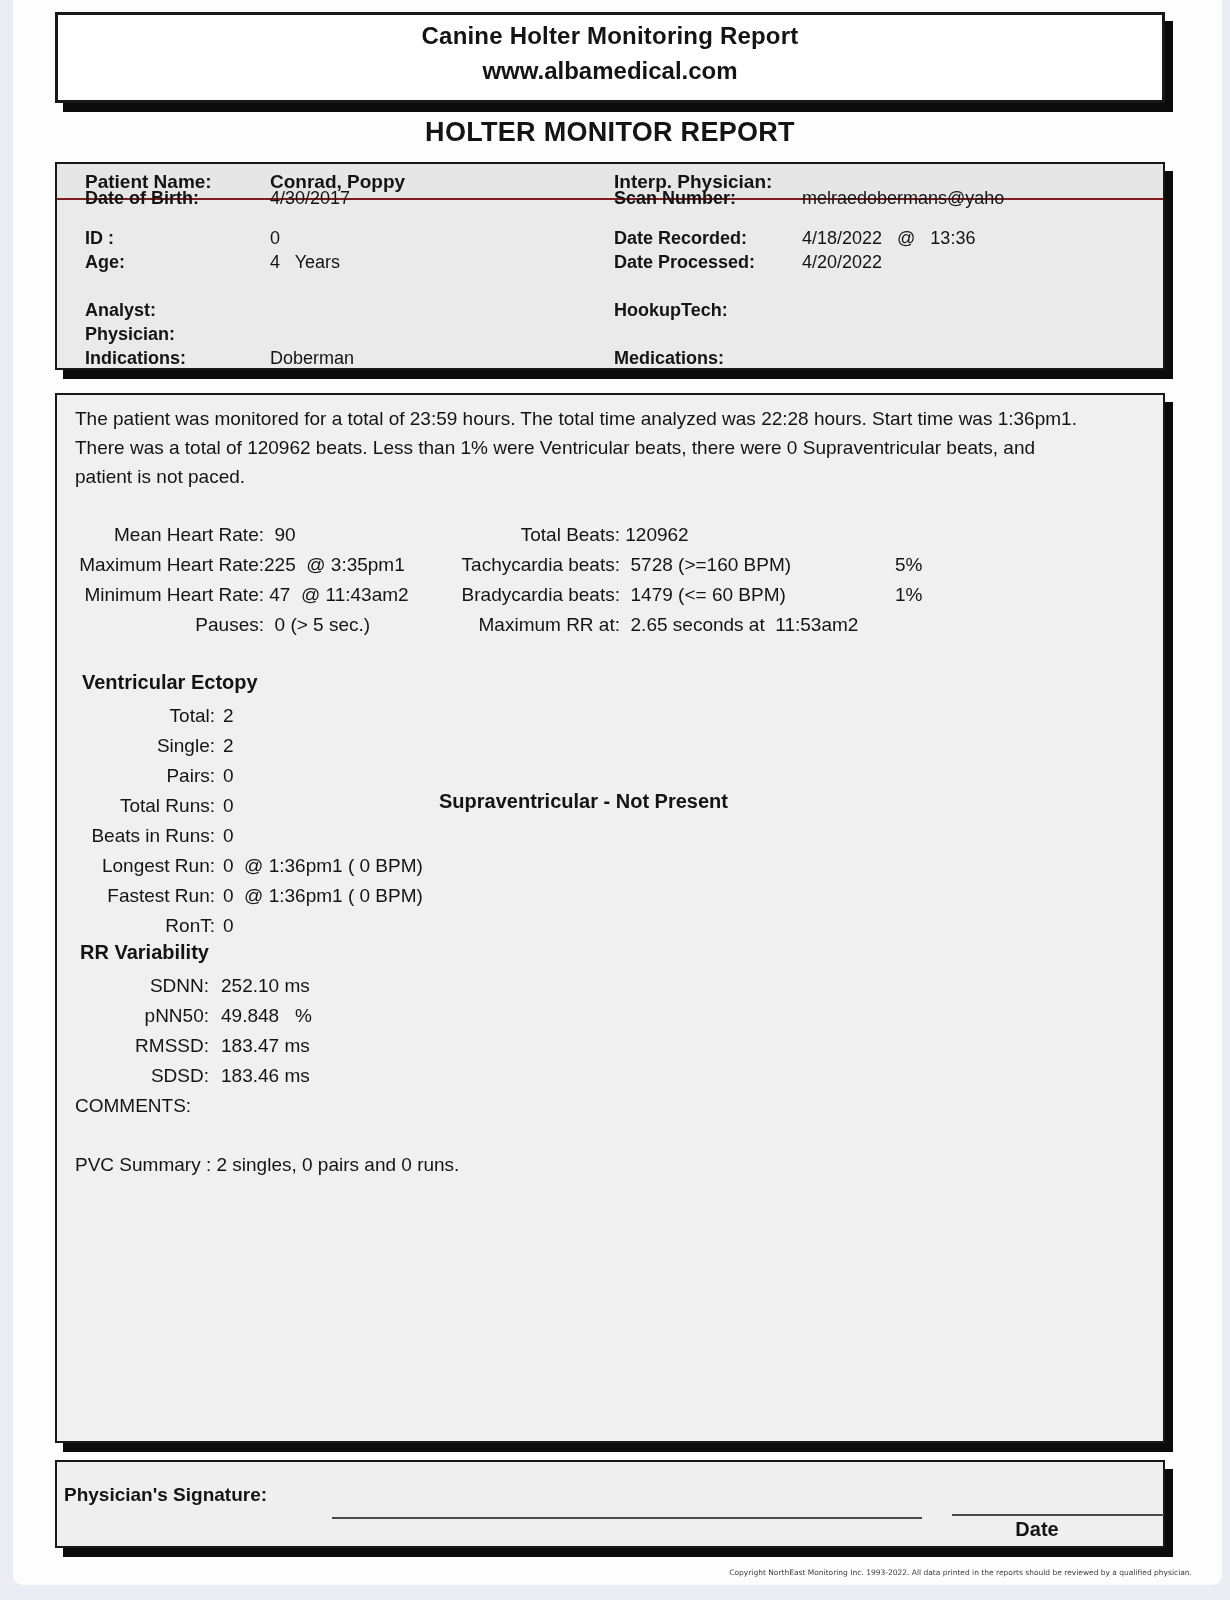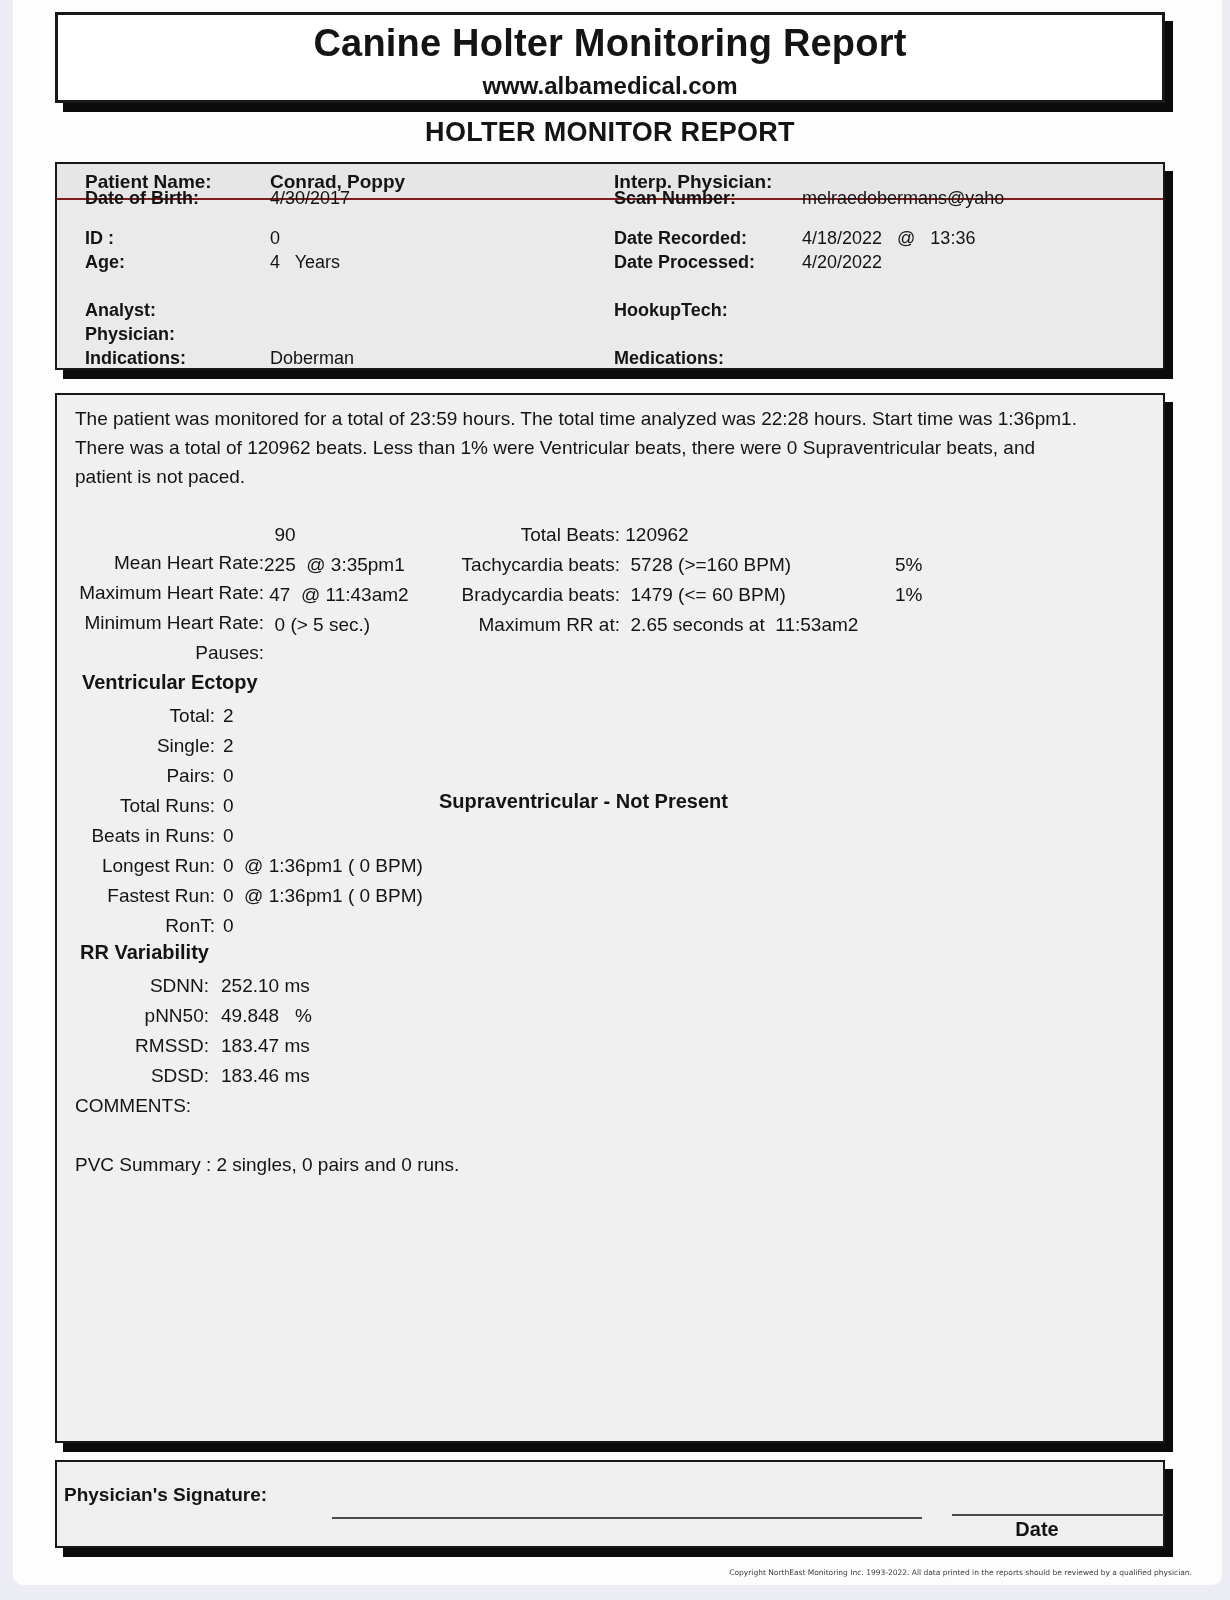--- a/index.html
+++ b/index.html
@@ -16,21 +16,21 @@
     background:#fdfdfd;border-radius:0 0 10px 10px;
   }
   
   .panel{
     position:absolute;left:55px;width:1110px;
     border:2px solid #181818;
     box-shadow:8px 9px 0 #0b0b0b;
     box-sizing:border-box;
   }
   .header-box{top:12px;height:91px;background:#ffffff;border-width:3px;text-align:center;}
-  .header-box .h1{font-size:38px;font-weight:bold;margin-top:7px;letter-spacing:.2px;}
+  .header-box .h1{font-size:24px;font-weight:bold;margin-top:7px;letter-spacing:.2px;}
   .header-box .h2{font-size:24px;font-weight:bold;margin-top:7px;}
   .report-title{
     position:absolute;left:55px;top:117px;width:1110px;text-align:center;
     font-size:27px;font-weight:bold;letter-spacing:.3px;
   }
   
   .ptable{top:162px;height:208px;background:#eaeaea;}
   .ptable .thead{
     position:absolute;left:0;top:0;width:100%;height:36px;
     background:#e6e6e6;border-bottom:2px solid #7f1d1d;box-sizing:border-box;
@@ -41,21 +41,21 @@
   .th-ip{left:557px;}
   .trow{position:absolute;left:0;width:100%;height:24px;font-size:18px;line-height:24px;}
   .trow .tl{position:absolute;left:28px;font-weight:bold;white-space:pre;}
   .trow .tv{position:absolute;left:213px;white-space:pre;}
   .trow .trl{position:absolute;left:557px;font-weight:bold;white-space:pre;}
   .trow .trv{position:absolute;left:745px;white-space:pre;}
   
   .mainbox{top:393px;height:1050px;background:#f0f0f0;font-size:19px;}
   .para{position:absolute;left:18px;top:9px;width:1075px;line-height:29px;}
   .stat-row{position:absolute;left:0;width:100%;height:29px;line-height:29px;}
-  .stat-row .sl{position:absolute;left:15px;width:192px;text-align:right;white-space:pre;margin-top:28px;}
+  .stat-row .sl{position:absolute;left:15px;width:192px;text-align:right;white-space:pre;}
   .stat-row .slv{position:absolute;left:207px;white-space:pre;}
   .stat-row .sr{position:absolute;left:330px;width:233px;text-align:right;white-space:pre;}
   .stat-row .srv{position:absolute;left:563px;white-space:pre;}
   .stat-row .pct{position:absolute;left:838px;}
   .sec-title{position:absolute;font-size:20px;font-weight:bold;}
   .erow{position:absolute;left:0;width:100%;height:30px;line-height:30px;}
   .erow .el{position:absolute;left:0;width:158px;text-align:right;white-space:pre;}
   .erow .ev{position:absolute;left:166px;white-space:pre;}
   .rrow{position:absolute;left:0;width:100%;height:30px;line-height:30px;}
   .rrow .el{position:absolute;left:0;width:152px;text-align:right;white-space:pre;}

